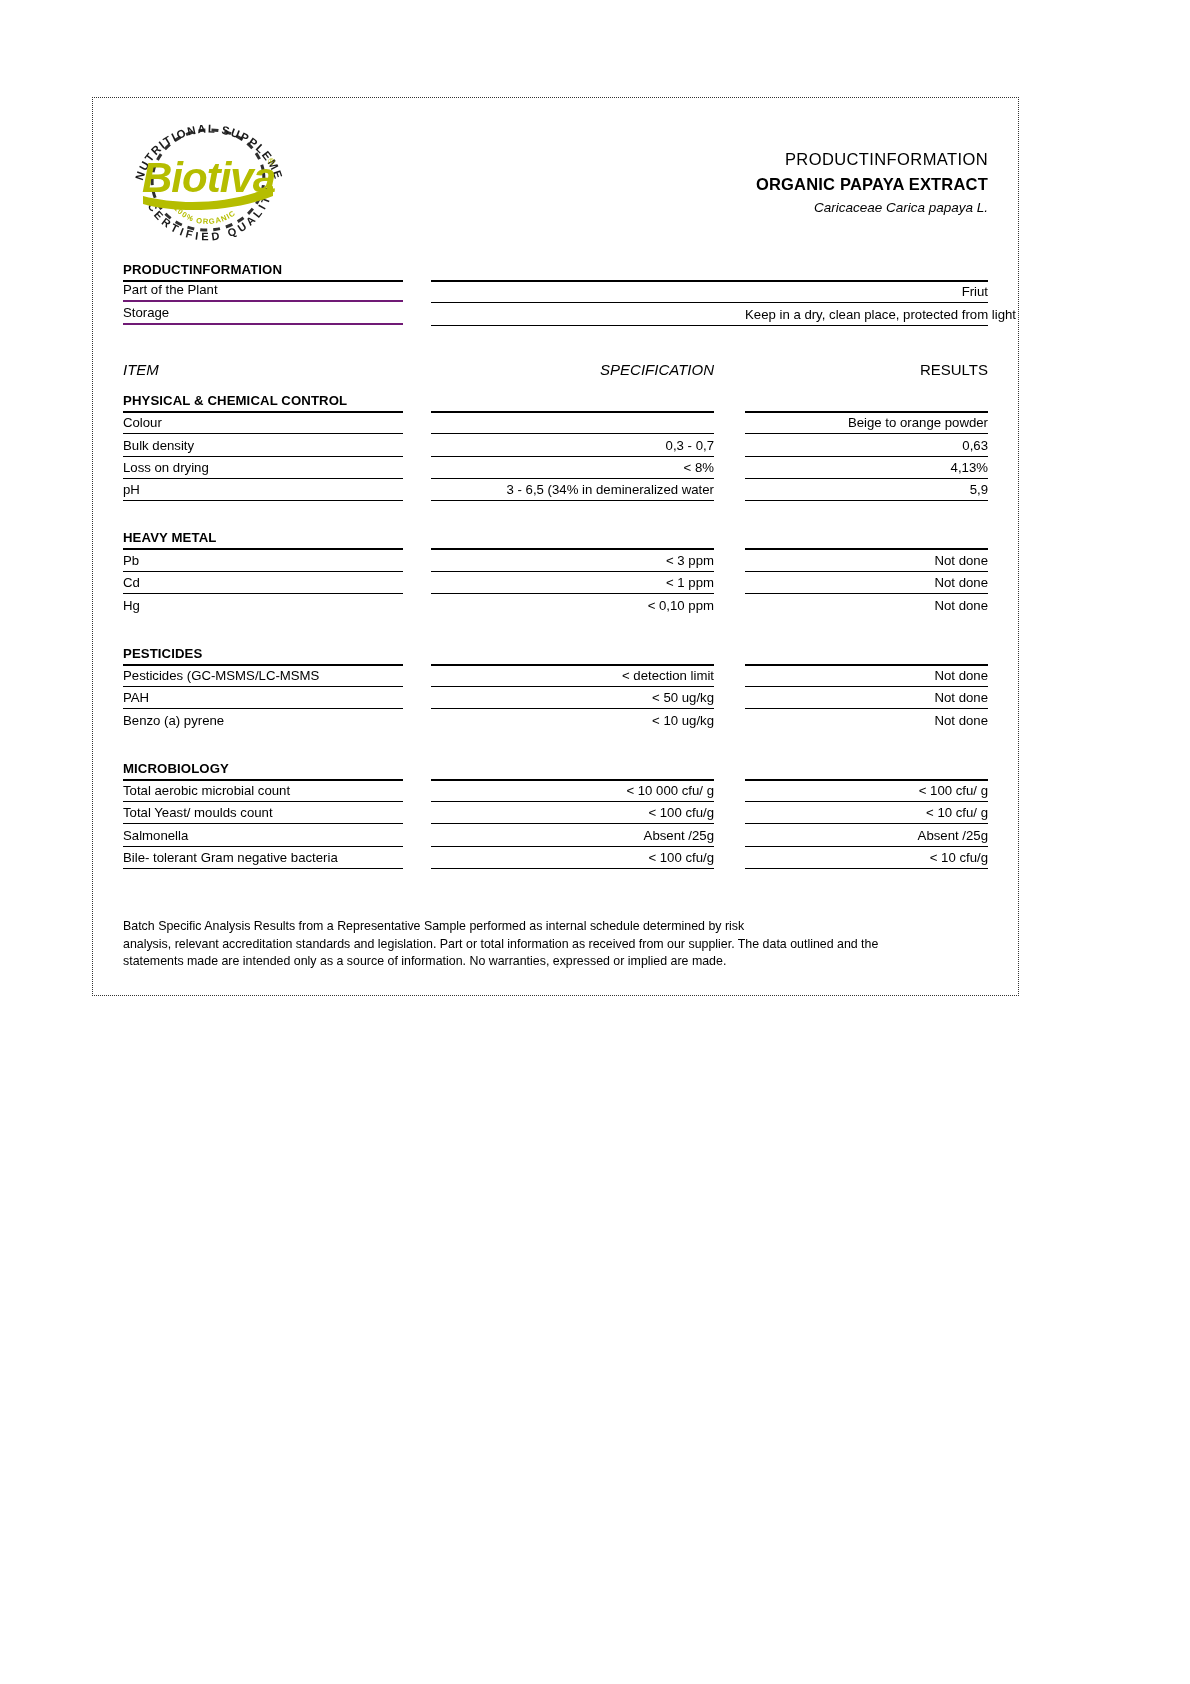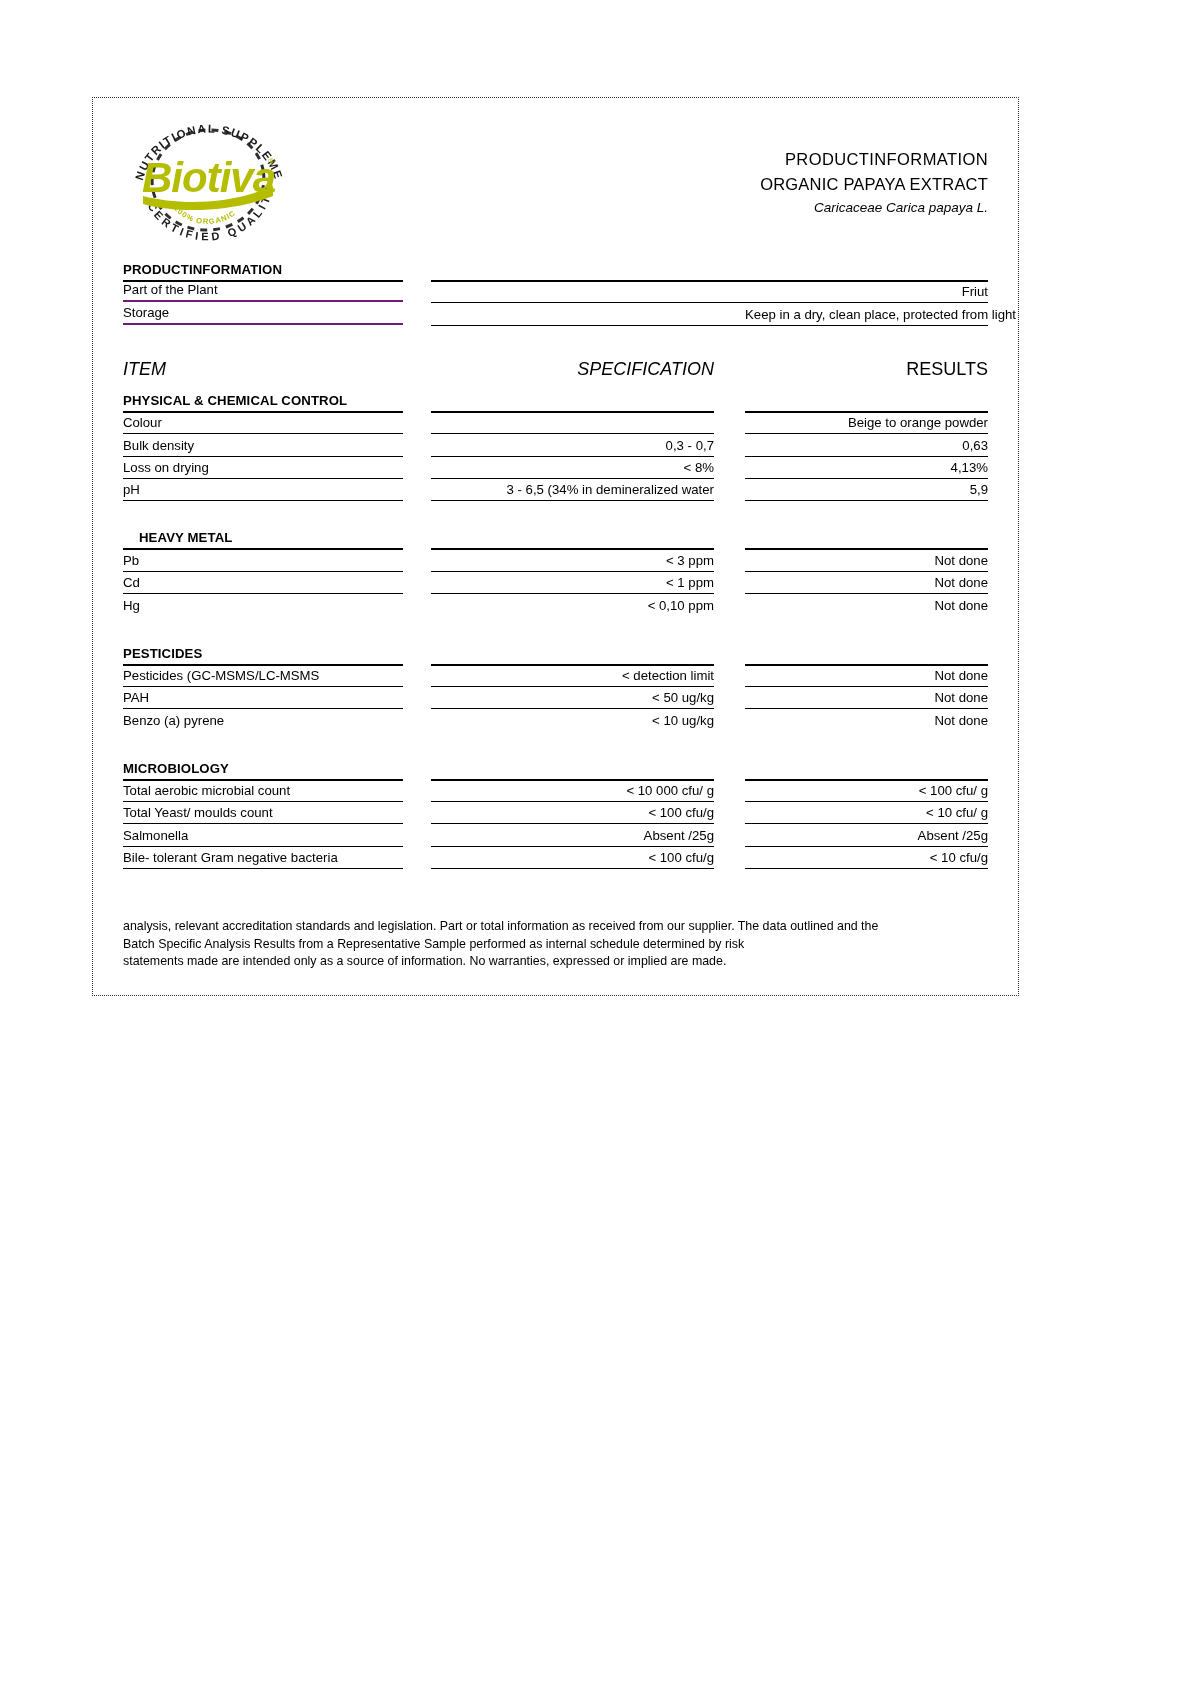--- a/index.html
+++ b/index.html
@@ -57,21 +57,21 @@
     padding-top: 38px;
     flex: 1 1 auto;
   }
   .title-line1 {
     font-size: 16.5px;
     letter-spacing: 0.4px;
     line-height: 1.45;
   }
   .title-line2 {
     font-size: 16.5px;
-    font-weight: normal;
+    font-weight: bold;
     letter-spacing: 0.2px;
     line-height: 1.5;
   }
   .title-line3 {
     font-size: 13.5px;
     font-style: italic;
     line-height: 1.7;
   }
 
   
@@ -111,21 +111,21 @@
   .head-rules .seg { border-top: 2px solid #000; height: 0; }
 
   
   .colhead {
     display: flex;
     height: 34px;
     align-items: flex-end;
     margin-top: 18px;
     margin-bottom: 16px;
   }
-  .colhead .cell { font-size: 18px; padding-bottom: 0; }
+  .colhead .cell { font-size: 15px; padding-bottom: 0; }
   .colhead .italic { font-style: italic; }
   .spacer-md { height: 28px; }
 
   
   .footnote {
     margin-top: 22px;
     font-size: 12.4px;
     line-height: 17.5px;
     width: 862px;
   }
@@ -294,21 +294,21 @@
         <div class="head-rules">
           <div class="seg" style="width:280px;border-top-width:1px;"></div>
           <div class="seg" style="width:28px;border-top:none;"></div>
           <div class="seg" style="width:283px;border-top-width:1px;"></div>
           <div class="seg" style="width:31px;border-top:none;"></div>
           <div class="seg" style="width:243px;border-top-width:1px;"></div>
         </div>
         <div class="spacer-md"></div>
       </div>
       <div class="section">
-        <div class="row" style="height: auto; margin-left: 16px;">
+        <div class="row" style="height: auto;">
           <div class="cell c-item section-title">HEAVY METAL</div>
           <div class="cell c-gap1"></div>
           <div class="cell c-spec"></div>
           <div class="cell c-gap2"></div>
           <div class="cell c-result"></div>
         </div>
         <div class="head-rules">
           <div class="seg" style="width:280px;"></div>
           <div class="seg" style="width:28px;border-top:none;"></div>
           <div class="seg" style="width:283px;"></div>
@@ -473,18 +473,18 @@
           <div class="seg" style="width:28px;border-top:none;"></div>
           <div class="seg" style="width:283px;border-top-width:1px;"></div>
           <div class="seg" style="width:31px;border-top:none;"></div>
           <div class="seg" style="width:243px;border-top-width:1px;"></div>
         </div>
         <div class="spacer-md"></div>
       </div>
     </div>
 
   <div class="footnote">
+    <div>Batch Specific Analysis Results from a Representative Sample performed as internal schedule determined by risk</div>
     <div>analysis, relevant accreditation standards and legislation. Part or total information as received from our supplier. The data outlined and the</div>
-    <div>Batch Specific Analysis Results from a Representative Sample performed as internal schedule determined by risk</div>
     <div>statements made are intended only as a source of information. No warranties, expressed or implied are made.</div>
   </div>
 
 </div>
 
 </body></html>

